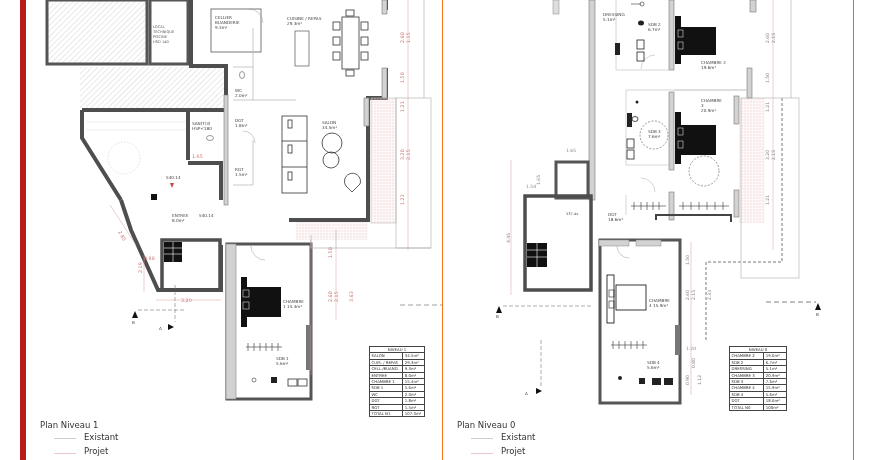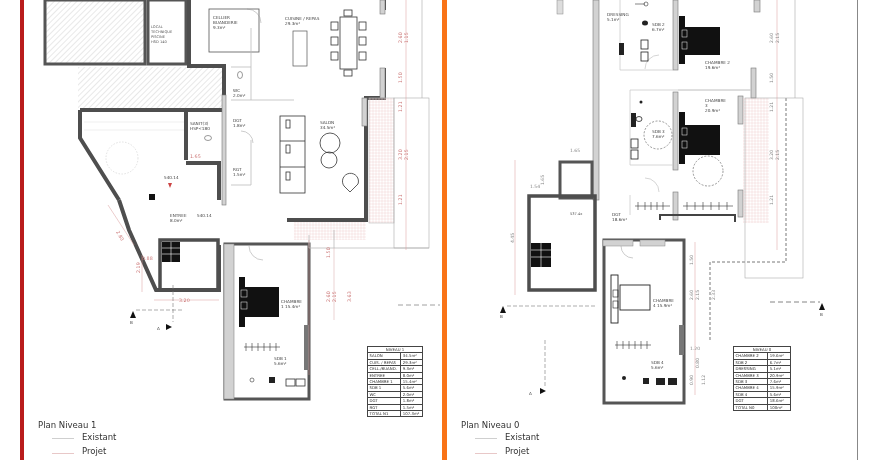--- a/index.html
+++ b/index.html
@@ -1,19 +1,19 @@
 <!DOCTYPE html>
 <html><head>
 <meta charset="utf-8">
 <style>
   html, body { margin: 0; padding: 0; background: #ffffff; }
   body { width: 872px; height: 460px; position: relative; overflow: hidden; font-family: "DejaVu Sans", sans-serif; }
   .sheet { position: absolute; top: 0; height: 460px; background: #fff; }
-  .sheet-left { left: 20px; width: 416px; border-left: 4px solid #b91c1c; }
-  .sheet-right { left: 442px; width: 410px; border-left: 5px solid #f97316; border-right: 1px solid #888; }
+  .sheet-left { left: 20px; width: 416px; border-left: 6px solid #b91c1c; }
+  .sheet-right { left: 442px; width: 410px; border-left: 1px solid #f97316; border-right: 1px solid #888; }
   svg { position: absolute; left: 0; top: 0; }
   .lbl { font-family: "DejaVu Sans", sans-serif; font-size: 4.2px; fill: #444; }
   .lbl-s { font-family: "DejaVu Sans", sans-serif; font-size: 3.6px; fill: #555; }
   .dim { font-family: "DejaVu Sans", sans-serif; font-size: 4.8px; fill: #c77; }
   .dimg { font-family: "DejaVu Sans", sans-serif; font-size: 4.5px; fill: #888; }
   .legend { position: absolute; font-size: 8.5px; color: #333; }
   .legend .title { position: absolute; white-space: nowrap; }
   .legend .row { position: absolute; white-space: nowrap; }
   .legend .line { position: absolute; height: 0; border-top: 1px solid #cfcfcf; width: 22px; }
   .area-table { position: absolute; border-collapse: collapse; font-size: 3.9px; color: #333; background: #fff; }

